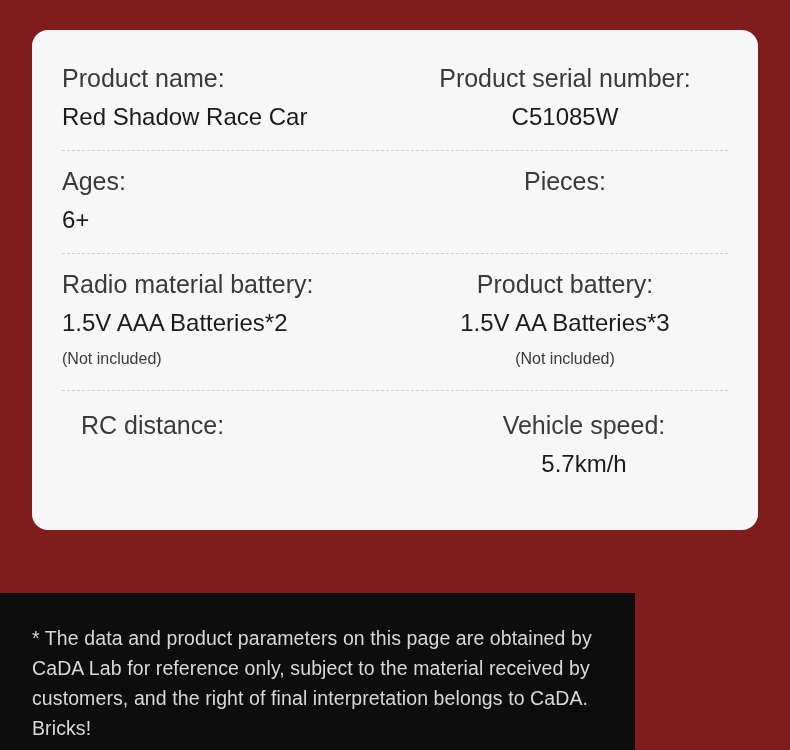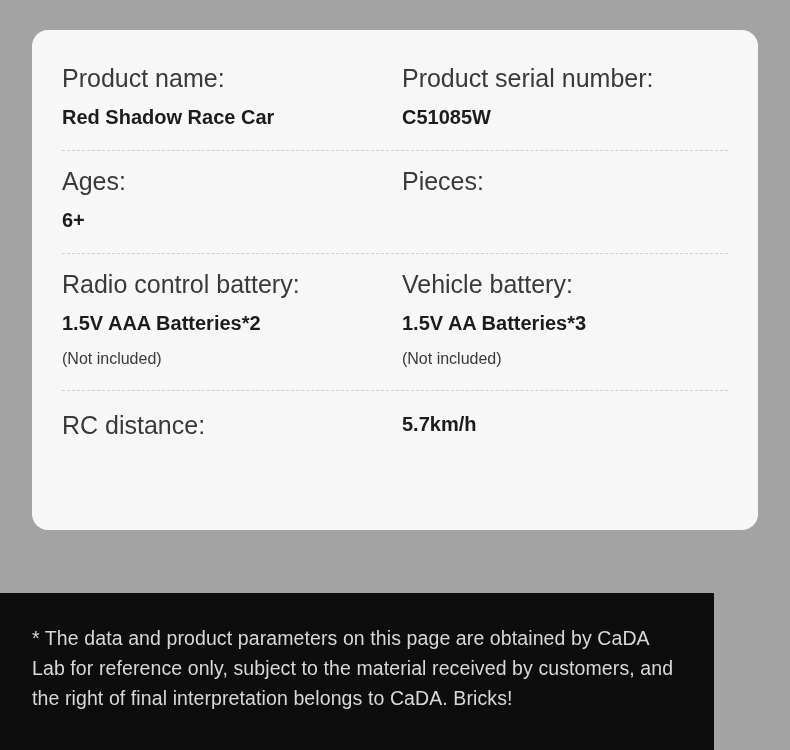--- a/index.html
+++ b/index.html
@@ -10,83 +10,85 @@
     width: 790px;
     height: 750px;
     background: #ffffff;
     font-family: "Liberation Sans", sans-serif;
     overflow: hidden;
   }
   .page {
     position: relative;
     width: 790px;
     height: 750px;
-    background: #a3a3a3;
+    background: #7f1d1d;
   }
   .spec-card {
     position: absolute;
     left: 32px;
     top: 30px;
     width: 726px;
     height: 500px;
     background: #f7f7f7;
     border-radius: 16px;
     box-sizing: border-box;
     padding: 26px 30px 0 30px;
   }
   .spec-row {
     display: flex;
     width: 100%;
     box-sizing: border-box;
     border-bottom: 1px dashed #cfcfcf;
   }
   .spec-row.last {
     border-bottom: none;
+    margin-left: 19px;
   }
   .spec-cell {
     box-sizing: border-box;
     padding-bottom: 14px;
   }
   .spec-cell.left {
     width: 355px;
     padding-right: 12px;
   }
   .spec-cell.right {
     width: 341px;
+    text-align: center;
   }
   .spec-label {
     font-size: 25px;
     line-height: 40px;
     color: #3a3a3a;
     font-weight: 400;
     white-space: nowrap;
   }
   .spec-value {
-    font-size: 20px;
+    font-size: 24px;
     line-height: 38px;
     color: #1c1c1c;
-    font-weight: 700;
+    font-weight: 400;
     white-space: nowrap;
   }
   .spec-value.sub {
     font-weight: 400;
     color: #3a3a3a;
     font-size: 16px;
     line-height: 34px;
   }
   .row-1 { padding-top: 2px; }
   .row-2 { padding-top: 10px; }
   .row-3 { padding-top: 10px; }
   .row-4 { padding-top: 14px; }
 
   .footer {
     position: absolute;
     left: 0;
     top: 593px;
-    width: 714px;
+    width: 635px;
     height: 157px;
     background: #0d0d0d;
     box-sizing: border-box;
     padding: 30px 30px 0 32px;
   }
   .footer-text {
     color: #d8d8d8;
     font-size: 19.5px;
     line-height: 30px;
     font-weight: 400;
@@ -116,36 +118,37 @@
         <div class="spec-label">Ages:</div>
         <div class="spec-value">6+</div>
       </div>
       <div class="spec-cell right">
         <div class="spec-label">Pieces:</div>
       </div>
     </div>
 
     <div class="spec-row row-3">
       <div class="spec-cell left">
-        <div class="spec-label">Radio control  battery:</div>
+        <div class="spec-label">Radio material  battery:</div>
         <div class="spec-value">1.5V AAA Batteries*2</div>
         <div class="spec-value sub">(Not included)</div>
       </div>
       <div class="spec-cell right">
-        <div class="spec-label">Vehicle battery:</div>
+        <div class="spec-label">Product battery:</div>
         <div class="spec-value">1.5V AA Batteries*3</div>
         <div class="spec-value sub">(Not included)</div>
       </div>
     </div>
 
     <div class="spec-row row-4 last">
       <div class="spec-cell left">
         <div class="spec-label">RC distance:</div>
       </div>
       <div class="spec-cell right">
+        <div class="spec-label">Vehicle speed:</div>
         <div class="spec-value">5.7km/h</div>
       </div>
     </div>
 
   </div>
 
   <div class="footer">
     <div class="footer-text">* The data and product parameters on this page are obtained by CaDA Lab for reference only, subject to the material received by customers, and the right of final interpretation belongs to CaDA. Bricks!</div>
   </div>
 

